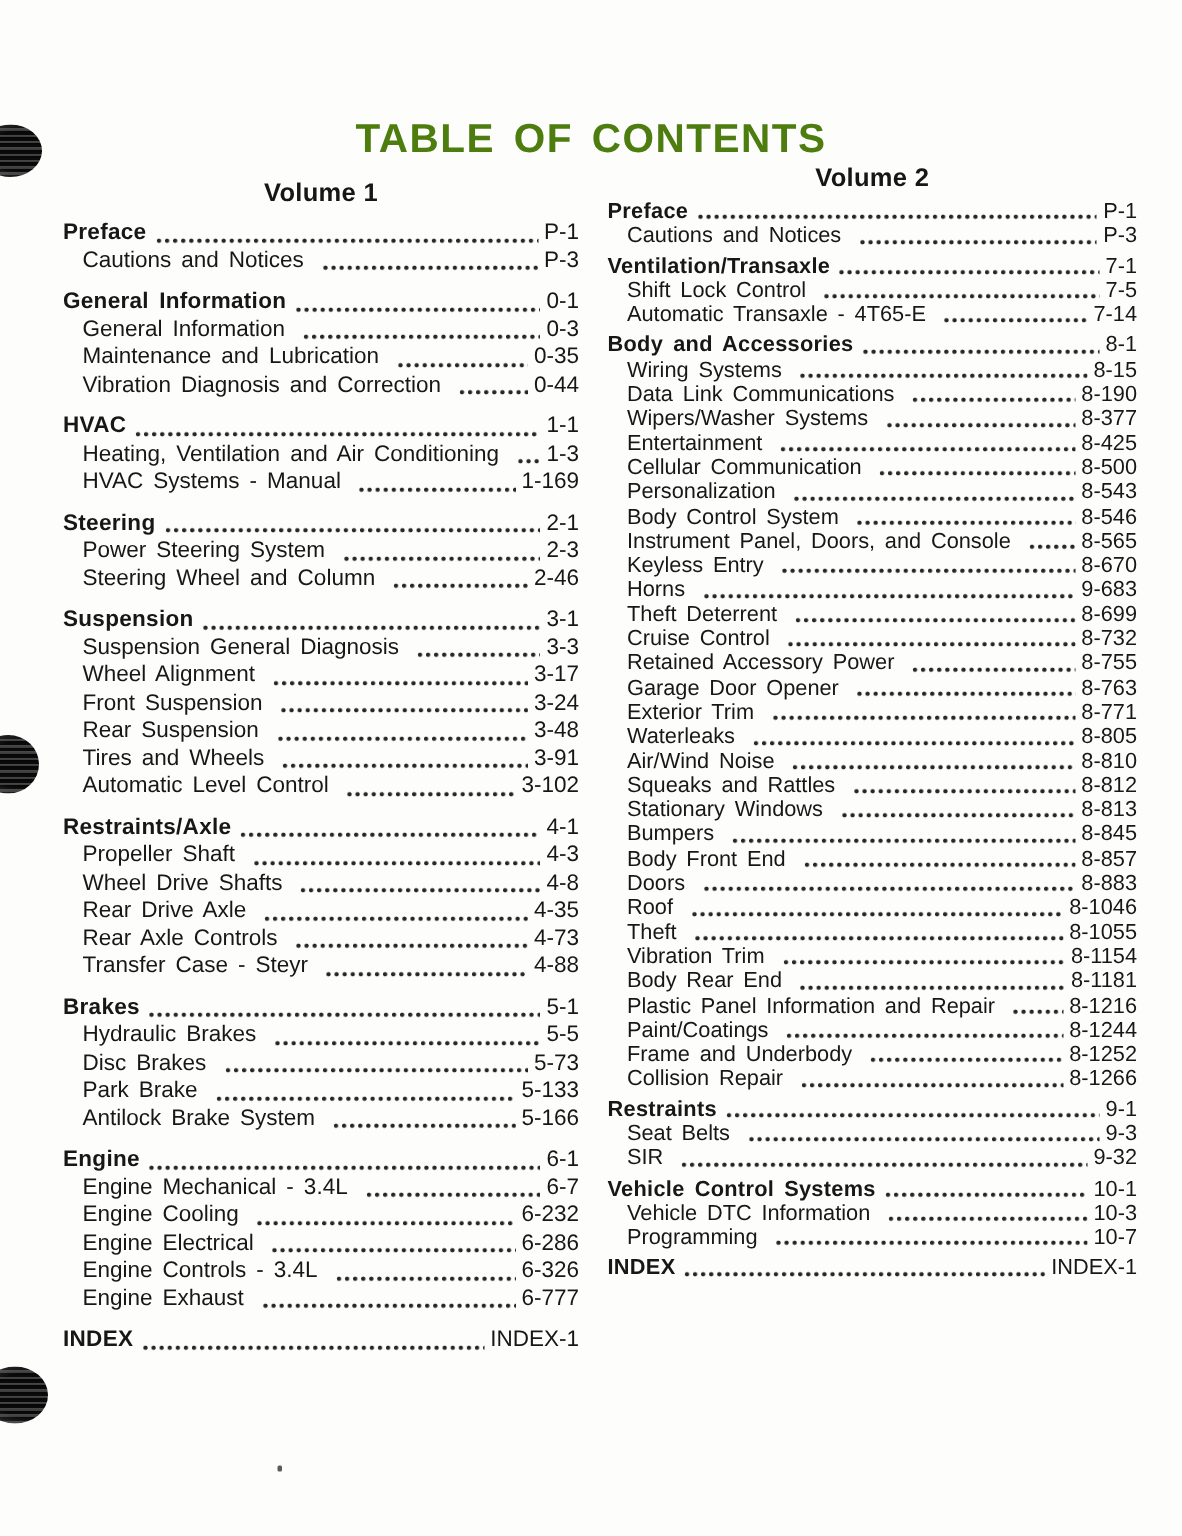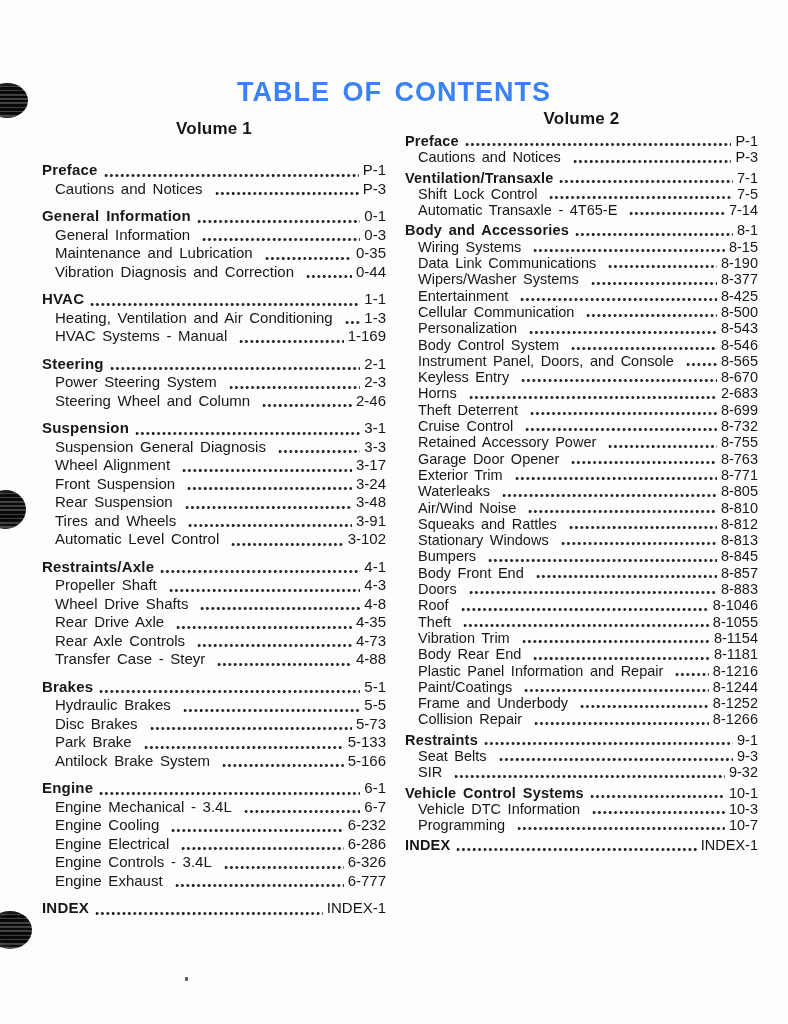--- a/index.html
+++ b/index.html
@@ -25,37 +25,37 @@
   .mark3{left:-12px;top:911px;width:44px;height:38px;}
   .speck{
     position:absolute;left:185px;top:977px;width:3px;height:4px;
     background:#5a5a5a;border-radius:1px;
   }
   h1.title{
     margin:0;padding-top:78px;
     text-align:center;
     font-size:27px;line-height:28px;
     font-weight:700;letter-spacing:1px;word-spacing:4px;
-    color:#3b82f6;
+    color:#4d7c0f;
   }
   .columns{
     display:flex;
     padding-left:42px;padding-right:30px;
     gap:19px;
     align-items:flex-start;
   }
   .col{min-width:0;}
   .col.v1{width:344px;}
   .col.v2{width:353px;}
   h2.volhead{
     margin:0;text-align:center;
     font-size:17px;line-height:17px;font-weight:700;
     color:#161616;letter-spacing:.2px;
   }
-  .v1 h2.volhead{margin:14px 0 24px;}
+  .v1 h2.volhead{margin:14px 0 9px;}
   .v2 h2.volhead{margin:4px 0 6px;}
   .sec{margin:0;}
   .v1 .sec{margin-top:9px;}
   .v2 .sec{margin-top:4px;}
   .v1 .sec:first-child,.v2 .sec:first-child{margin-top:0;}
   .row{
     display:flex;align-items:baseline;
     white-space:nowrap;
     word-spacing:2.5px;
   }
@@ -376,21 +376,21 @@
               <span class="p">8-565</span>
             </div>
             <div class="row sub">
               <span class="t">Keyless Entry</span>
               <span class="dots"></span>
               <span class="p">8-670</span>
             </div>
             <div class="row sub">
               <span class="t">Horns</span>
               <span class="dots"></span>
-              <span class="p">2-683</span>
+              <span class="p">9-683</span>
             </div>
             <div class="row sub">
               <span class="t">Theft Deterrent</span>
               <span class="dots"></span>
               <span class="p">8-699</span>
             </div>
             <div class="row sub">
               <span class="t">Cruise Control</span>
               <span class="dots"></span>
               <span class="p">8-732</span>

